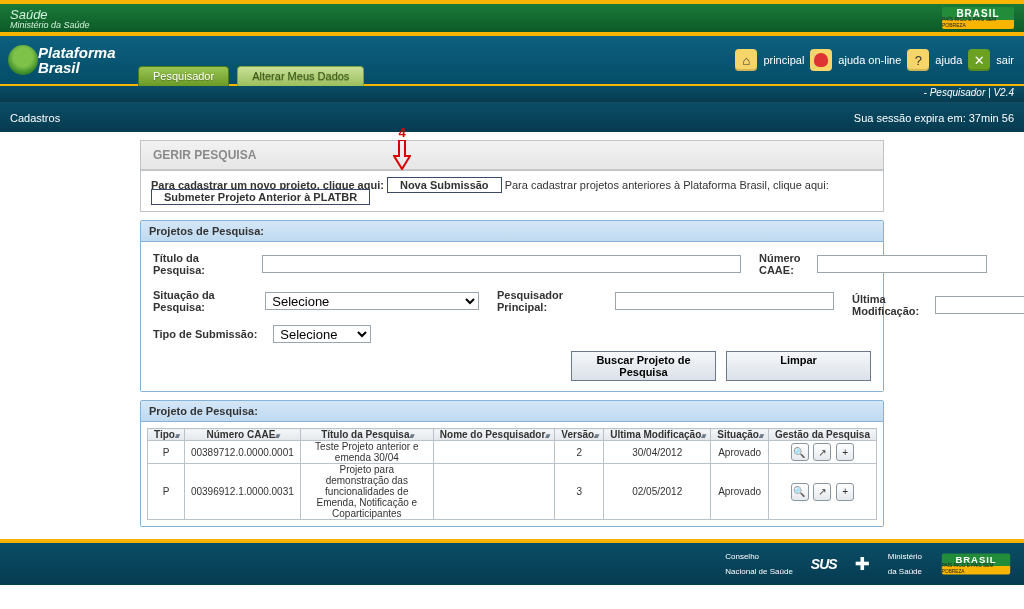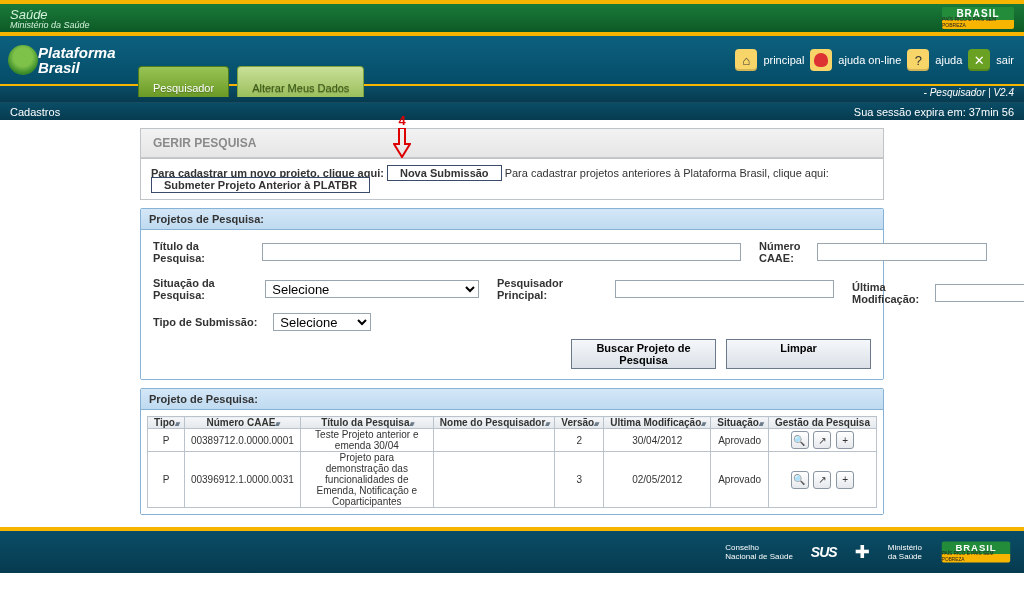--- a/index.html
+++ b/index.html
@@ -48,40 +48,40 @@
 .nav-btn.green { background: #6aa122; color: #fff; }
 .nav-avatar { width: 22px; height: 22px; background: #f8d568; border-radius: 4px; display: inline-flex; align-items: center; justify-content: center; }
 .nav-avatar-inner { width: 14px; height: 14px; background: #d33; border-radius: 50% 50% 40% 40%; }
 
 .tabs-bar {
   height: 20px;
   position: absolute; bottom: -2px; left: 138px;
   display: flex; gap: 8px;
 }
 .tab {
-  padding: 15px 14px;
+  padding: 3px 14px;
   background: linear-gradient(#99c455, #6a9a25);
   color: #fff; font-size: 11px;
   border-radius: 4px 4px 0 0;
   border: 1px solid #4d7a1a; border-bottom: none;
   text-shadow: 0 1px 1px rgba(0,0,0,.3);
   cursor: pointer;
 }
 .tab.inactive { background: linear-gradient(#c8e098, #9bbf5c); color: #3a5a12; border-color: #7fa33a; }
 
 .below { height: 2px; background: #f8b500; }
 .role-line {
   background: linear-gradient(#0a4d66, #063b50);
   height: 16px;
   color: #fff; font-size: 10px; font-style: italic;
   text-align: right; padding: 1px 10px 0 0;
 }
 .menu-bar {
   background: linear-gradient(#0a4d66, #063b50);
-  height: 18px;
+  height: 30px;
   display: flex; justify-content: space-between; align-items: center;
   color: #fff; font-size: 11px;
   padding: 0 10px;
   border-top: 1px solid rgba(255,255,255,.08);
 }
 
 .content-wrap { padding: 8px 140px 12px 140px; }
 .panel {
   border: 1px solid #bfc4c8;
   background: #fde047;
@@ -175,21 +175,21 @@
 .td-title { text-align: right; margin-top: 10px; }
 
 .footer-sep { height: 4px; background: #f8b500; }
 .footer {
   height: 42px;
   background: linear-gradient(#0a4d66, #063b50);
   display:flex; justify-content:flex-end; align-items:center;
   gap: 18px; padding: 0 12px;
   color:#fff; font-size:8px;
 }
-.footer .block { display:flex; flex-direction:column; align-items:center; line-height:9px; }
+.footer .block { display:flex; flex-direction:column; align-items:center; line-height:15px; }
 .footer .brasil-flag { transform: scale(.95); }
 .sus { font-weight:bold; font-size:14px; font-style:italic; letter-spacing:-1px; }
 .plus-ico { font-size:18px; line-height:14px; }
 </style>
 </head>
 <body>
 
 <div class="top-stripe"></div>
 <div class="top-header">
   <div class="top-left">

